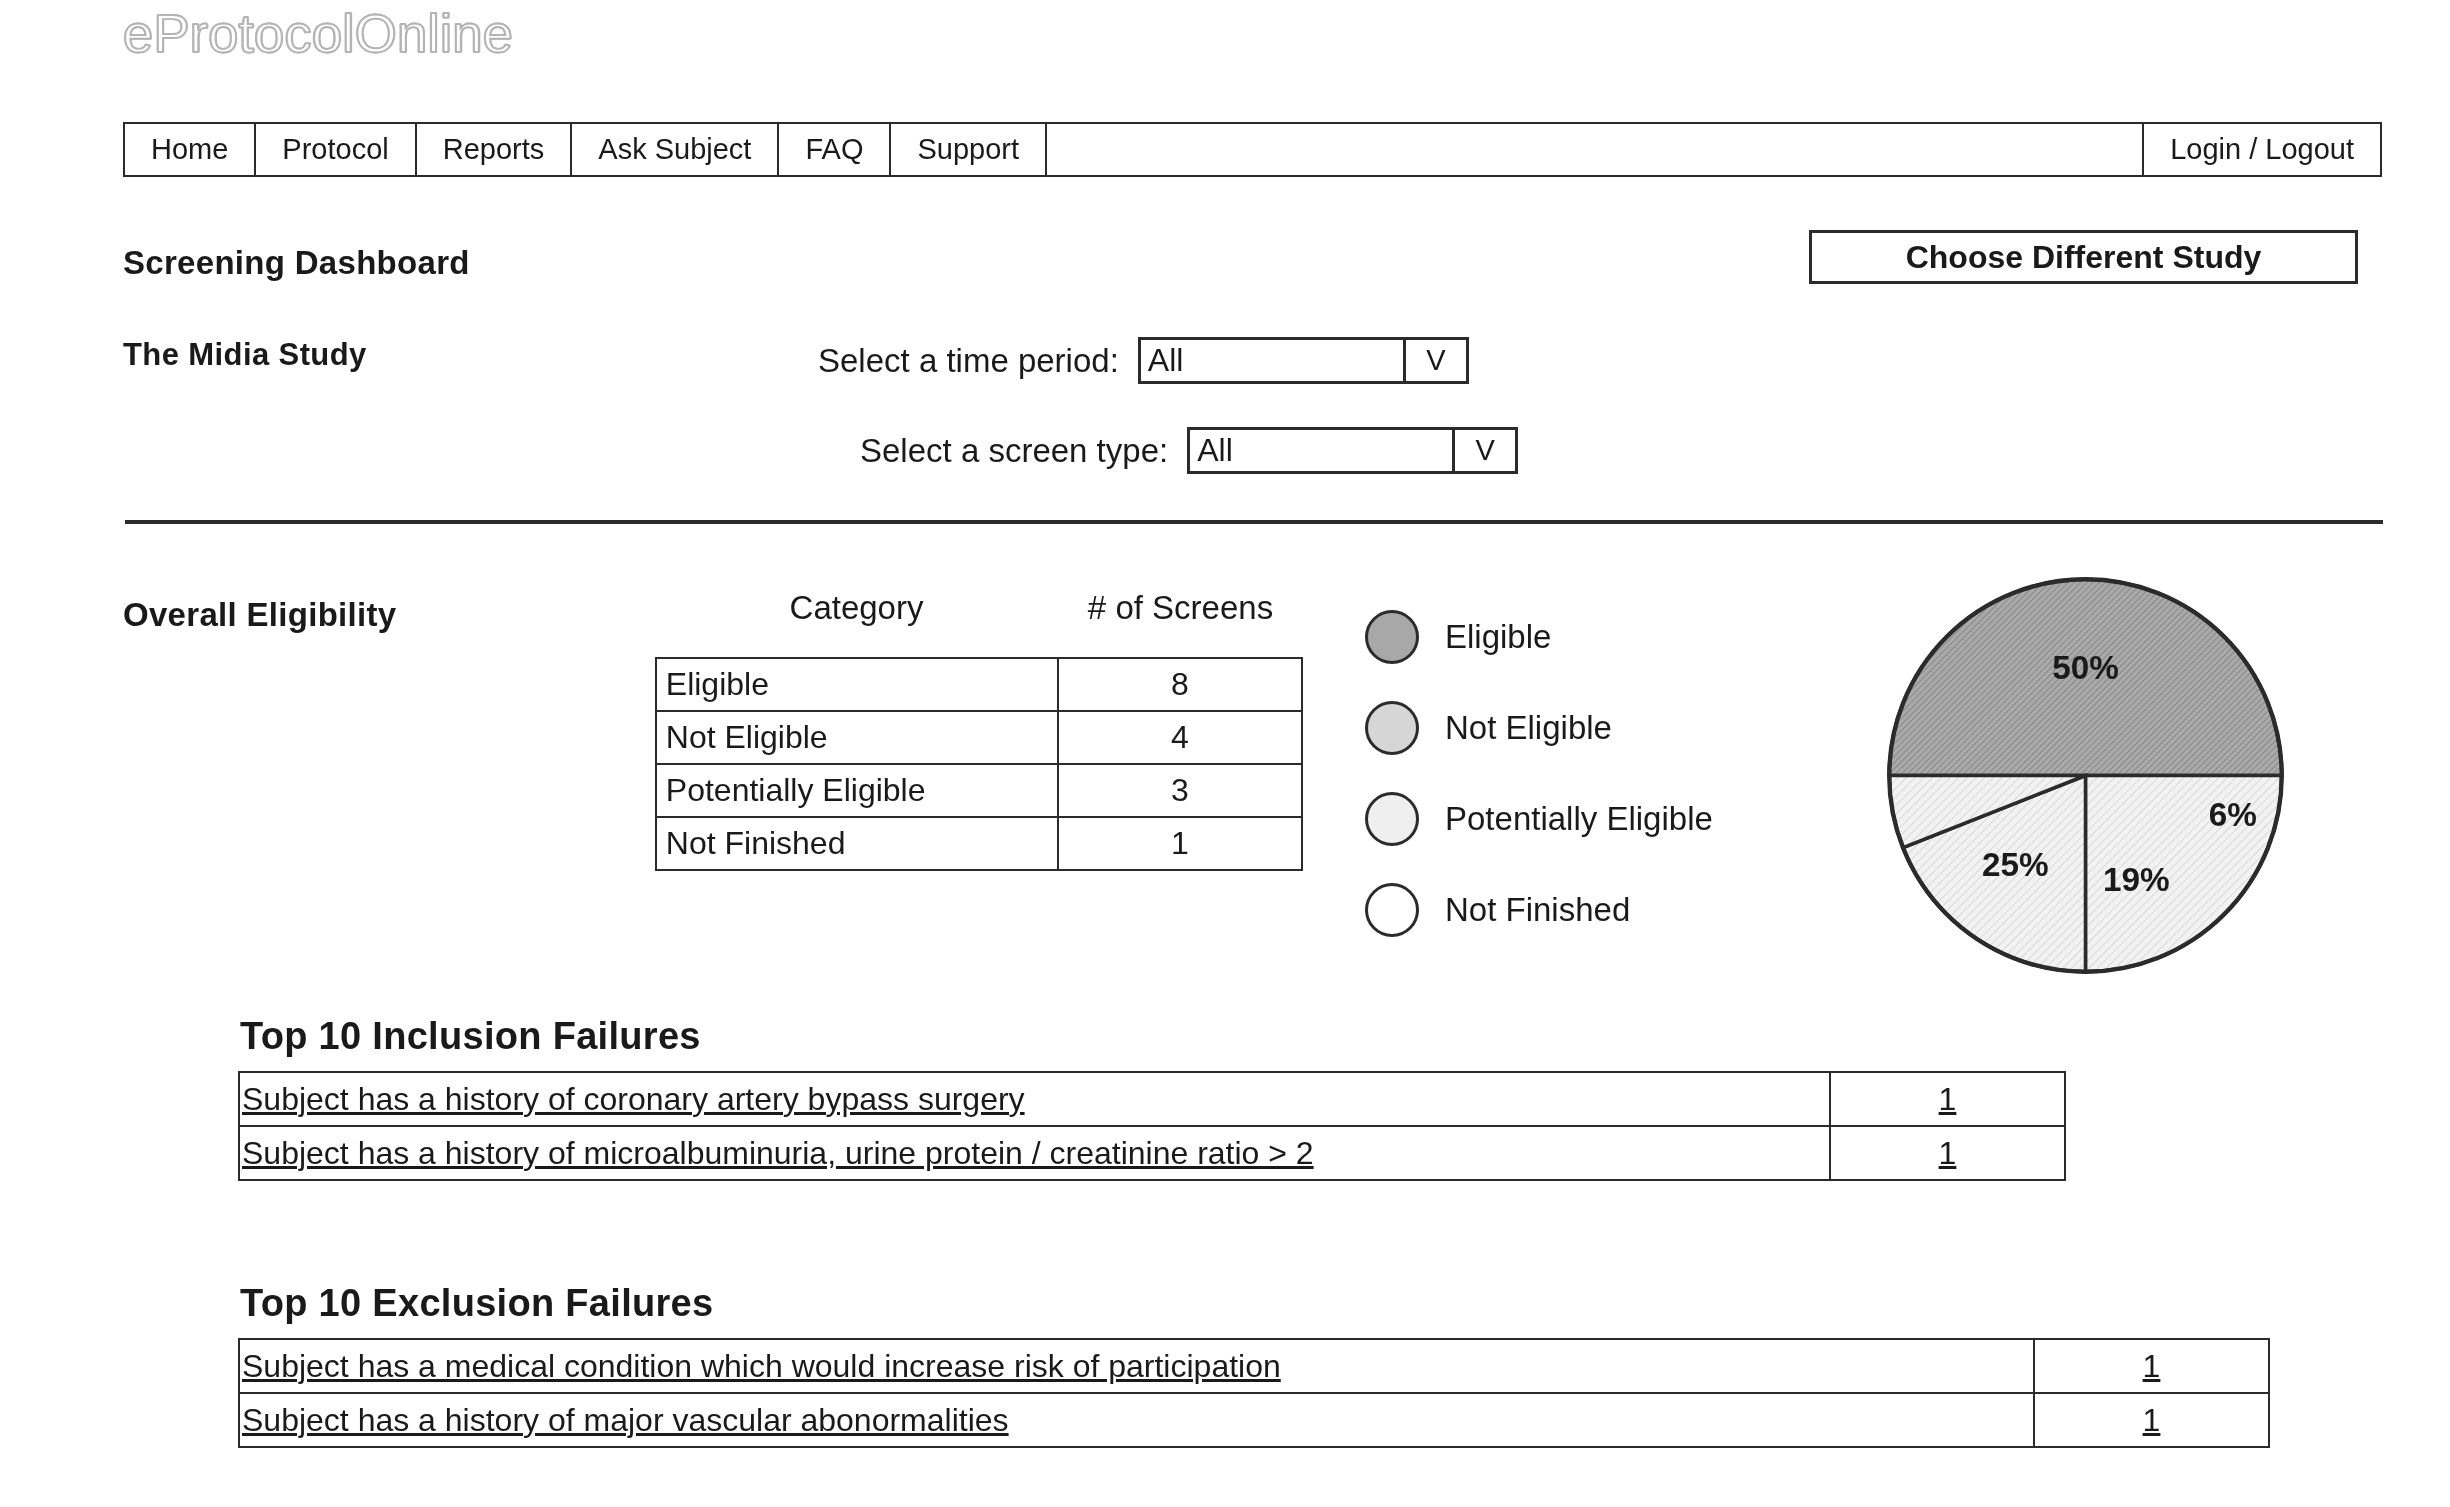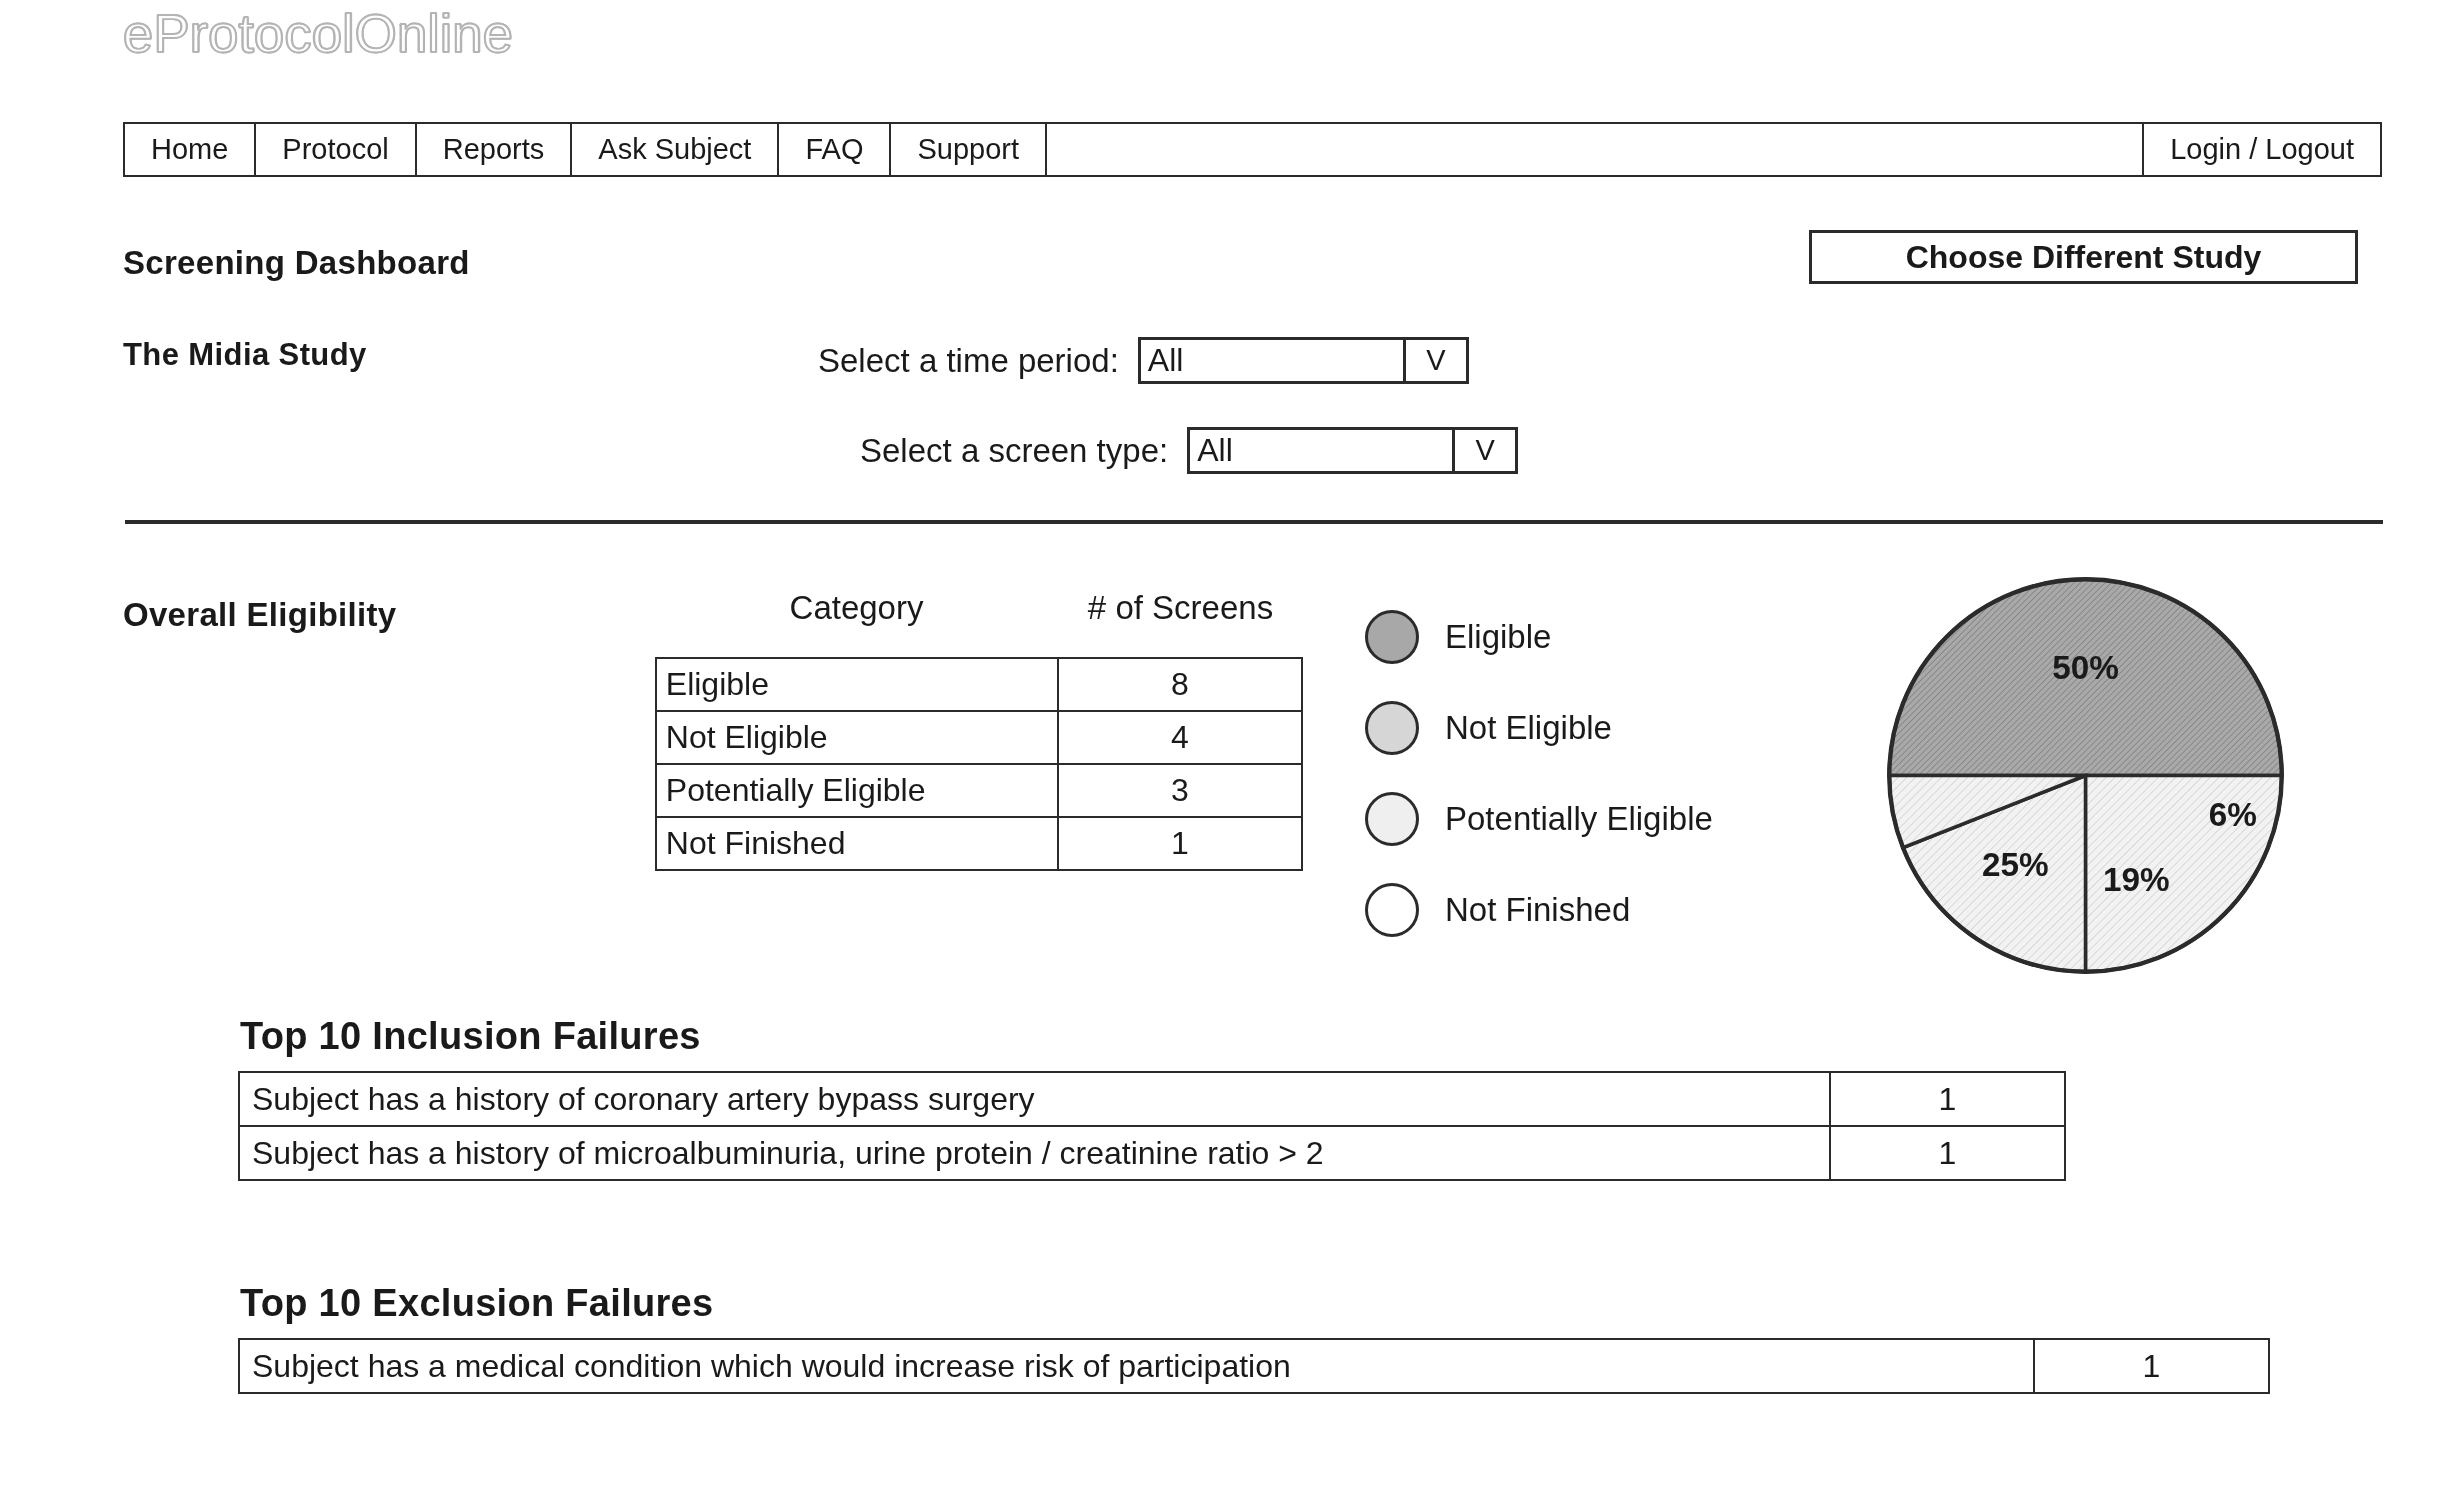--- a/index.html
+++ b/index.html
@@ -249,22 +249,23 @@
     left: 238px;
     border-collapse: collapse;
     background: #fff;
   }
   #incl-table { top: 1071px; width: 1828px; }
   #excl-table { top: 1338px; width: 2032px; }
   .fail-table td {
     border: 2.6px solid #2b2b2b;
     font-size: 32px;
     height: 54px;
-    padding: 0 12px;
-    box-sizing: border-box;
+    padding: 0 2px;
+    box-sizing: border-box;
+    text-decoration: underline;
   }
   .fail-table td.desc { text-align: left; }
   .fail-table td.count { width: 235px; text-align: center; }
 </style>
 </head>
 <body>
 
 <div id="masthead">eProtocolOnline</div>
 
 <div id="navbar">
@@ -388,15 +389,19 @@
   </tbody>
 </table>
 
 <div class="section-title" id="excl-title">Top 10 Exclusion Failures</div>
 <table class="fail-table" id="excl-table">
   <tbody>
     <tr>
       <td class="desc">Subject has a medical condition which would increase risk of participation</td>
       <td class="count">1</td>
     </tr>
+    <tr>
+      <td class="desc">Subject has a history of major vascular abonormalities</td>
+      <td class="count">1</td>
+    </tr>
   </tbody>
 </table>
 
 
 </body></html>

